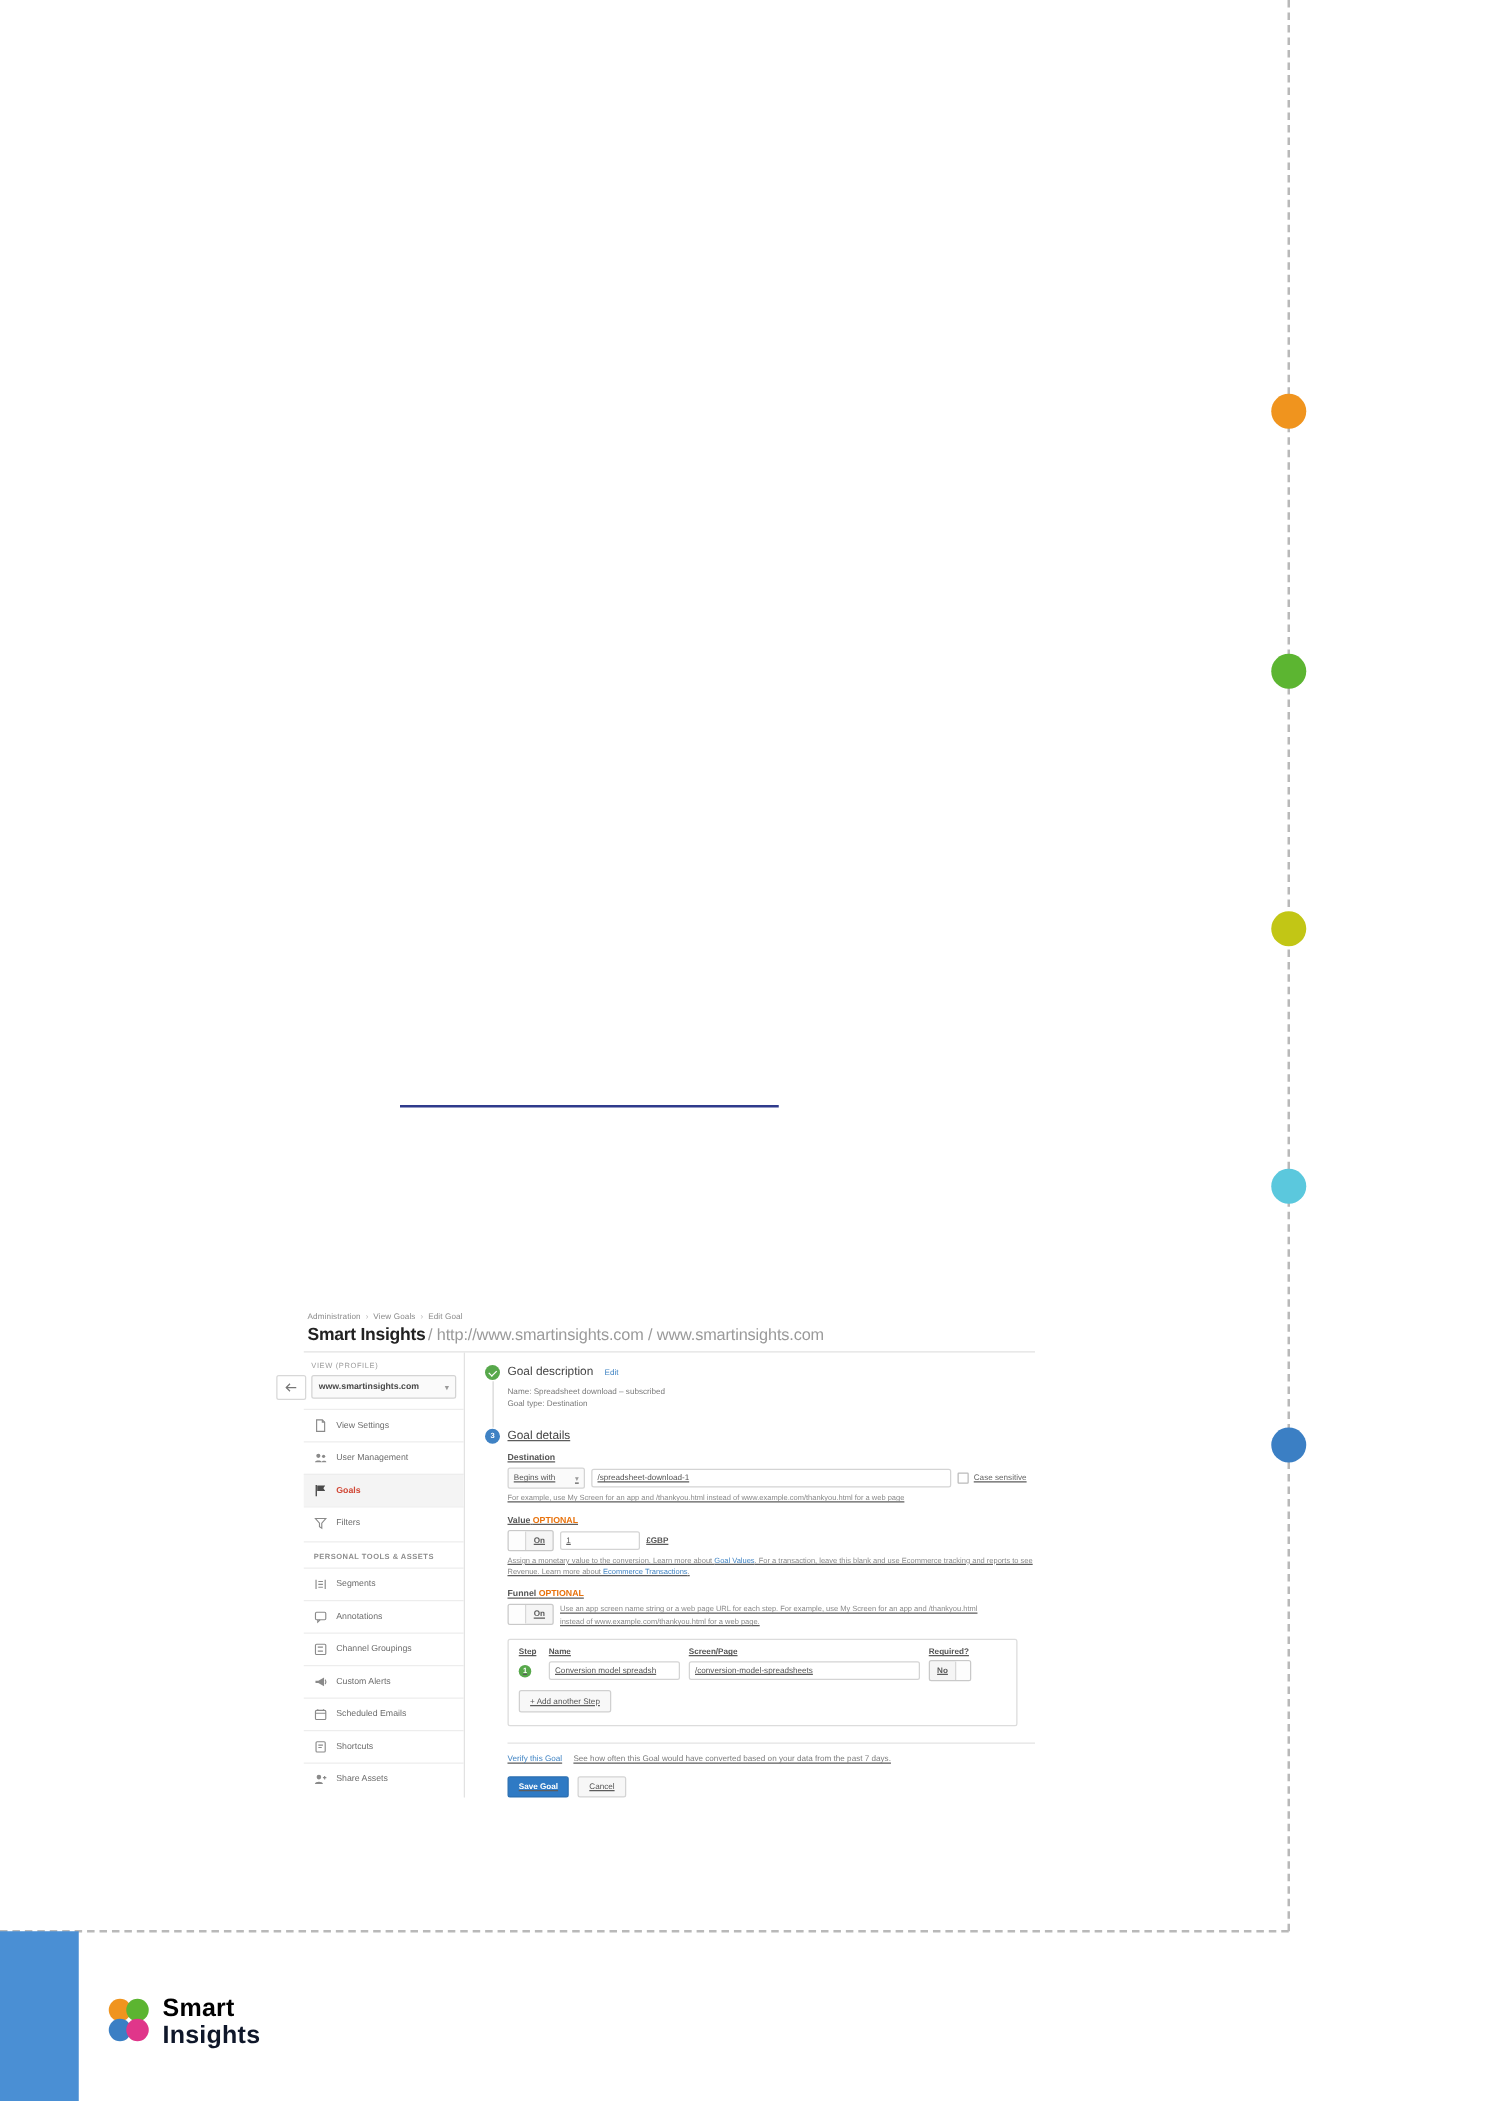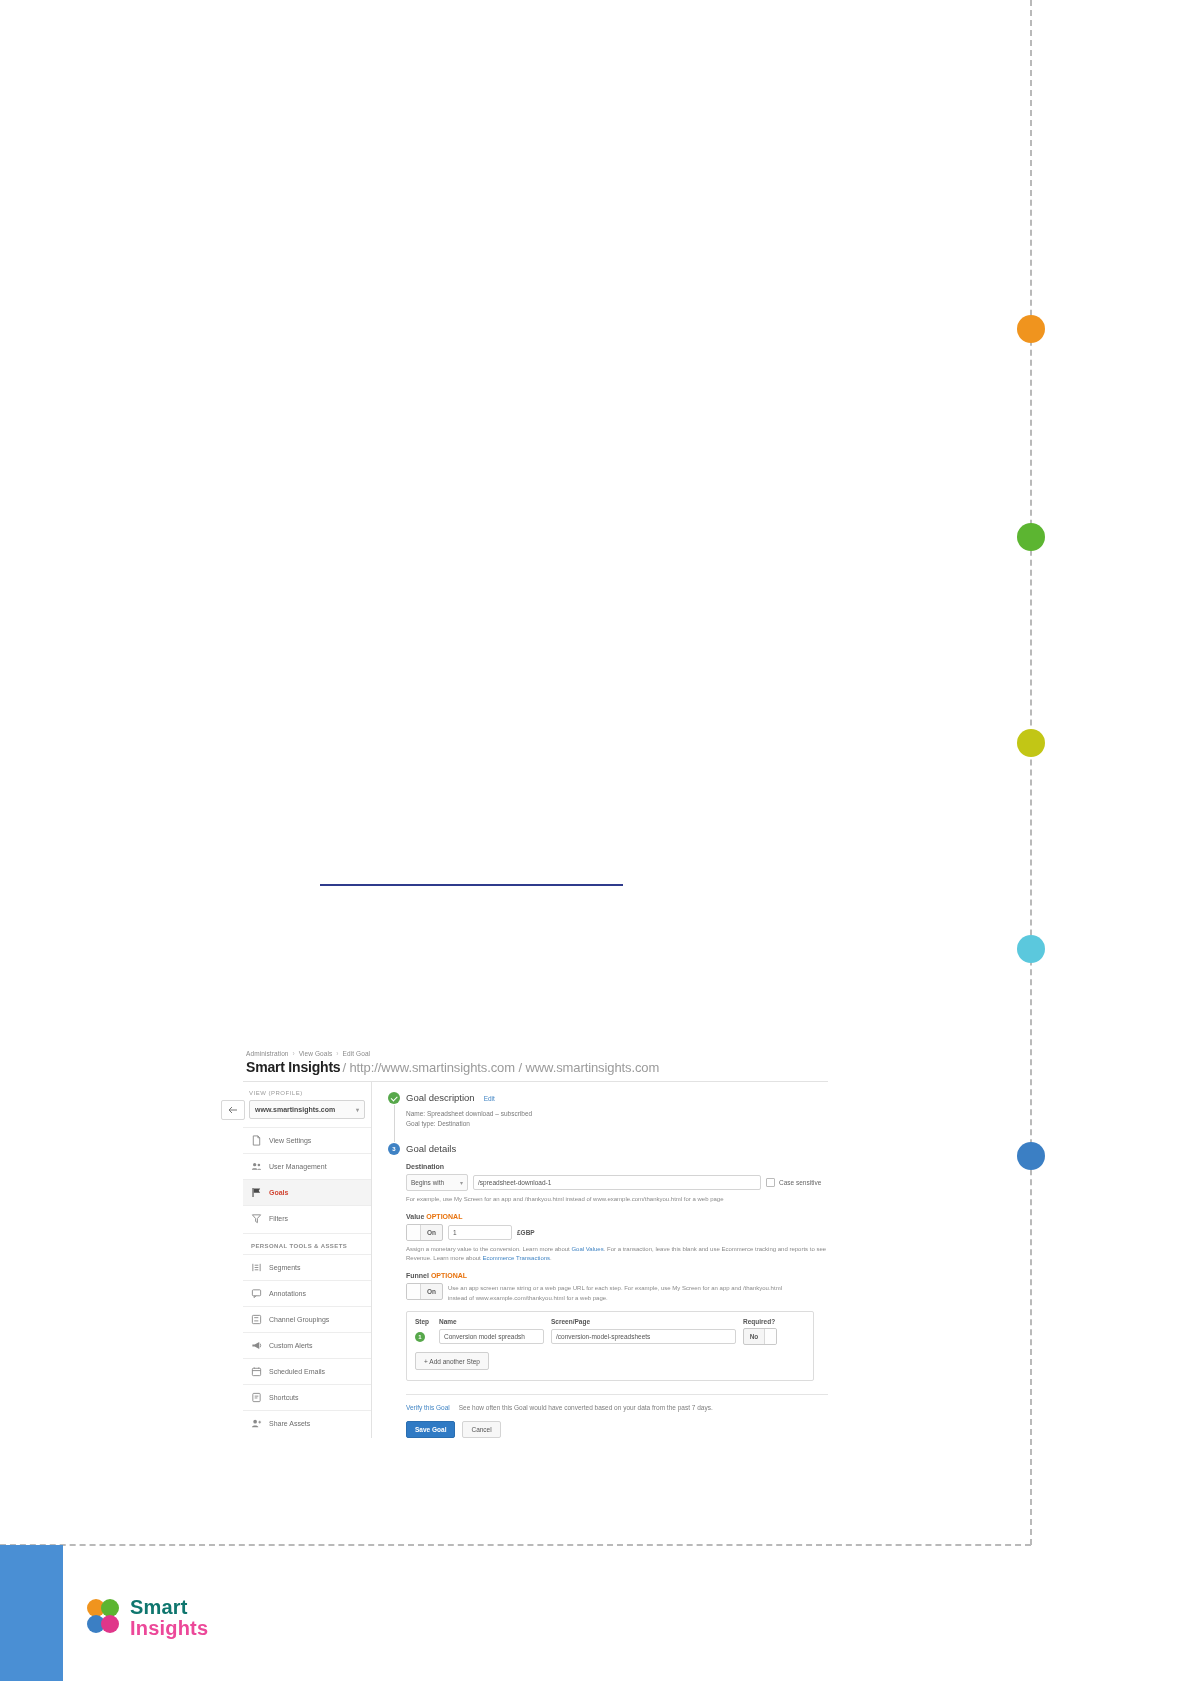--- a/index.html
+++ b/index.html
@@ -23,22 +23,22 @@
     position:absolute;left:0;top:1545px;width:63px;height:136px;background:#4a8fd4;
   }
   .rule-line{
     position:absolute;left:320px;top:884px;width:303px;height:0;
     border-top:2px solid #2f3b8c;
   }
   
   .logo{position:absolute;left:84px;top:1595px;width:200px;height:60px;}
   .logo .mark{position:absolute;left:0;top:2px;width:40px;height:40px;}
   .logo .txt{position:absolute;left:46px;top:2px;line-height:1.05;}
-  .logo .txt .l1{font-size:20px;font-weight:bold;color:#0f766e;letter-spacing:.2px;}
-  .logo .txt .l2{font-size:20px;font-weight:bold;color:#ec4899;letter-spacing:.2px;}
+  .logo .txt .l1{font-size:20px;font-weight:bold;color:#000000;letter-spacing:.2px;}
+  .logo .txt .l2{font-size:20px;font-weight:bold;color:#0f172a;letter-spacing:.2px;}
 
   
   .ga{
     position:absolute;left:243px;top:1050px;width:585px;height:440px;
     background:#fff;color:#5c5c5c;font-size:7px;
   }
   .ga a{color:#4285c4;text-decoration:none;}
   .breadcrumb{font-size:6.5px;color:#8a8a8a;padding:0 0 2px 3px;letter-spacing:.1px;}
   .breadcrumb .sep{color:#bdbdbd;padding:0 2px;}
   .title-row{padding:0 0 6px 3px;white-space:nowrap;}
@@ -325,21 +325,21 @@
         <div class="step-title">
           <span>Goal description</span>
           <a class="edit" href="#">Edit</a>
         </div>
         <div class="step-sub">
           <div>Name: Spreadsheet download – subscribed</div>
           <div>Goal type: Destination</div>
         </div>
       </div>
 
-      <div class="step" style="margin-bottom:0;">
+      <div class="step" style="margin-bottom:0;text-decoration:underline;">
         <div class="step-badge active">3</div>
         <div class="step-title">
           <span>Goal details</span>
         </div>
 
         <div class="field-label">Destination</div>
         <div class="row">
           <div class="select-box">
             <span>Begins with</span>
             <span class="caret">▾</span>

